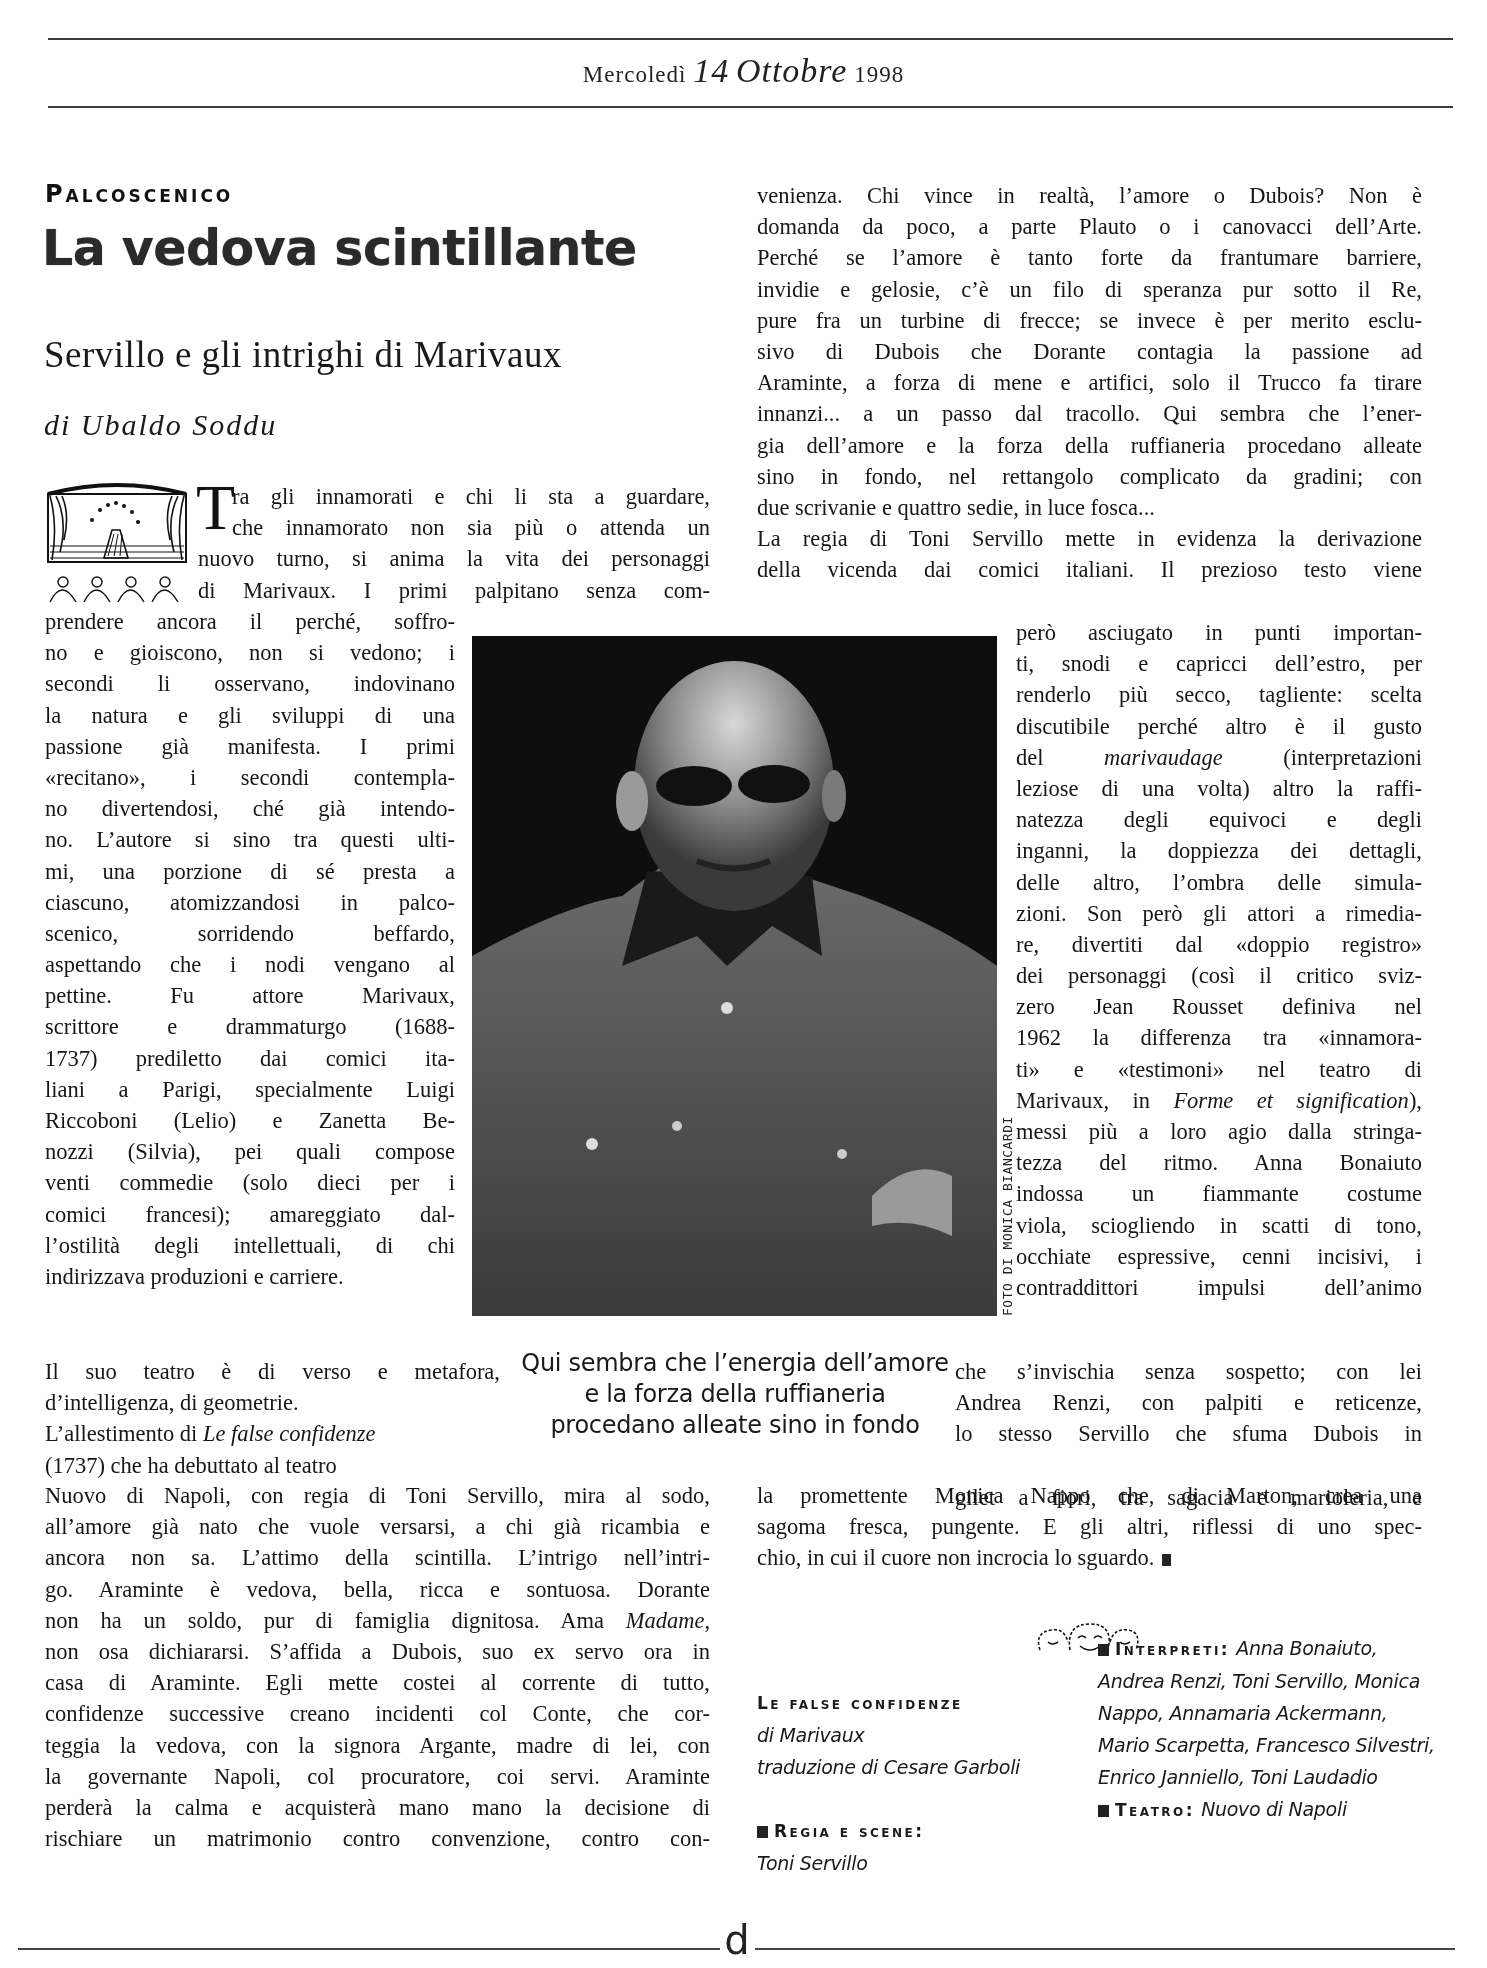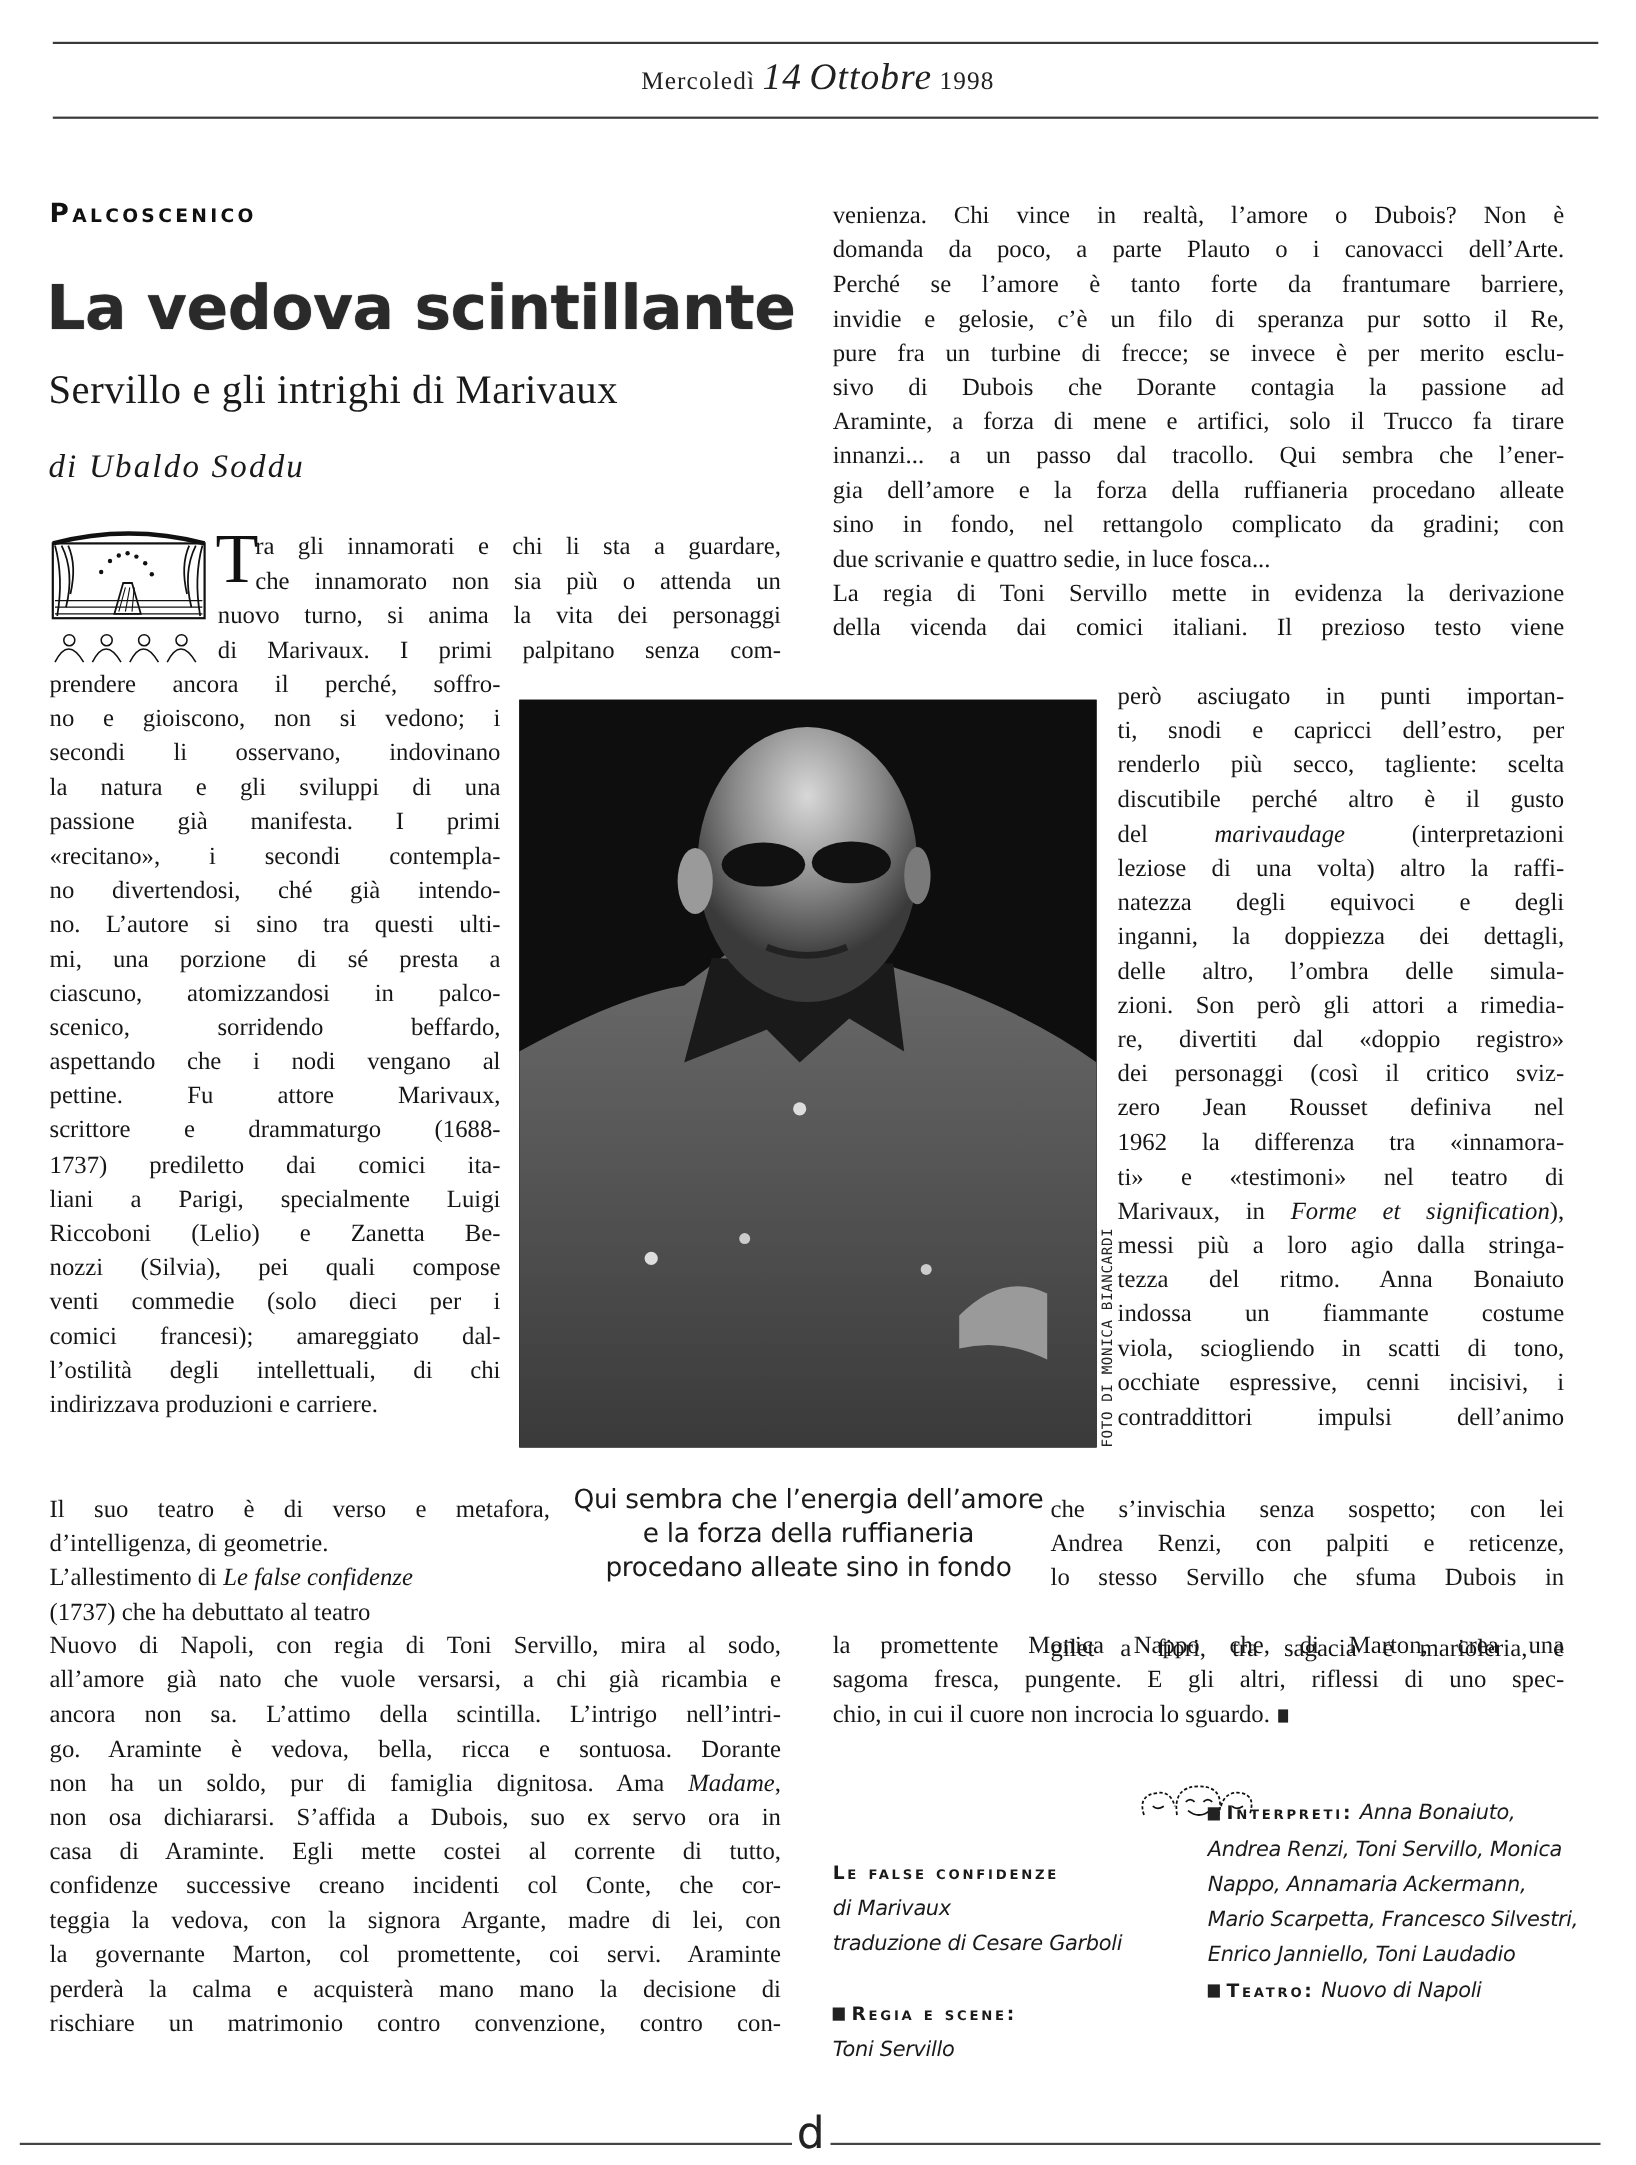--- a/index.html
+++ b/index.html
@@ -17,23 +17,23 @@
   }
   .dateline i { font-size: 34px; }
 
   .section-label {
     position: absolute; left: 45px; top: 180px;
     font-family: "DejaVu Sans", sans-serif; font-weight: bold;
     font-size: 24px; letter-spacing: 3px; color: #111;
     font-variant: small-caps;
   }
   .headline {
-    position: absolute; left: 42px; top: 248px;
+    position: absolute; left: 42px; top: 220px;
     font-family: "DejaVu Sans", sans-serif; font-weight: bold;
-    font-size: 56px; letter-spacing: -0.5px; color: #2a2a2a;
+    font-size: 49px; letter-spacing: -0.5px; color: #2a2a2a;
     text-shadow: 0 0 1px #666;
   }
   .subhead {
     position: absolute; left: 44px; top: 333px;
     font-size: 37px; color: #1a1a1a; letter-spacing: 0.5px;
   }
   .byline {
     position: absolute; left: 44px; top: 408px;
     font-size: 30px; font-style: italic; letter-spacing: 2px; color: #1a1a1a;
   }
@@ -182,21 +182,21 @@
 <div class="col1-bottom text" id="col1b">
     <span class="line">Nuovo di Napoli, con regia di Toni Servillo, mira al sodo,</span>
     <span class="line">all’amore già nato che vuole versarsi, a chi già ricambia e</span>
     <span class="line">ancora non sa. L’attimo della scintilla. L’intrigo nell’intri-</span>
     <span class="line">go. Araminte è vedova, bella, ricca e sontuosa. Dorante</span>
     <span class="line"><span>non ha un soldo, pur di famiglia dignitosa. Ama </span><i>Madame</i><span>,</span></span>
     <span class="line">non osa dichiararsi. S’affida a Dubois, suo ex servo ora in</span>
     <span class="line">casa di Araminte. Egli mette costei al corrente di tutto,</span>
     <span class="line">confidenze successive creano incidenti col Conte, che cor-</span>
     <span class="line">teggia la vedova, con la signora Argante, madre di lei, con</span>
-    <span class="line">la governante Marton, col promettente, coi servi. Araminte</span>
+    <span class="line">la governante Napoli, col procuratore, coi servi. Araminte</span>
     <span class="line">perderà la calma e acquisterà mano mano la decisione di</span>
     <span class="line">rischiare un matrimonio contro convenzione, contro con-</span>
   </div>
 
 <div class="col2-top text" id="col2t">
     <span class="line">venienza. Chi vince in realtà, l’amore o Dubois? Non è</span>
     <span class="line">domanda da poco, a parte Plauto o i canovacci dell’Arte.</span>
     <span class="line">Perché se l’amore è tanto forte da frantumare barriere,</span>
     <span class="line">invidie e gelosie, c’è un filo di speranza pur sotto il Re,</span>
     <span class="line">pure fra un turbine di frecce; se invece è per merito esclu-</span>

